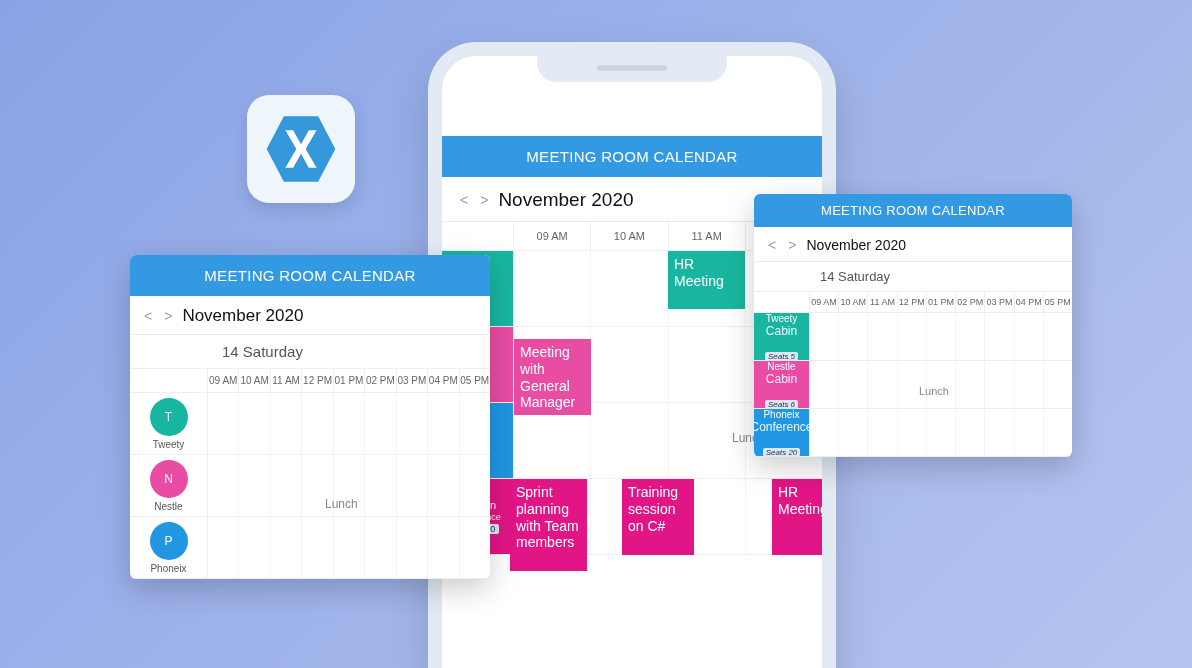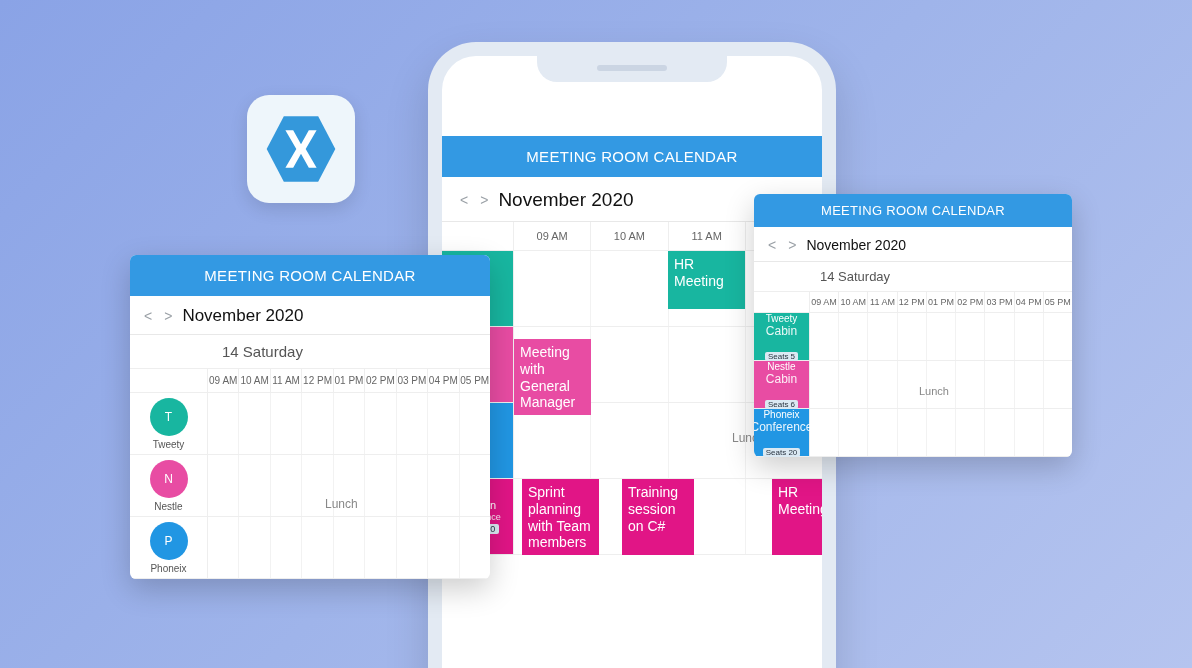--- a/index.html
+++ b/index.html
@@ -65,21 +65,21 @@
 .cl-row .cells div:last-child { border-right:none; }
 
 .nav.small .mon { font-size:14px; }
 .hdr.small { font-size:13px; padding:9px 0; }
 
 
 .cr-row { display:flex; height:48px; border-bottom:1px solid #eee; }
 .cr-row .gut2 { width:56px; border-right:1px solid #eee; display:flex; flex-direction:column; align-items:center; justify-content:center; color:#fff; font-size:9px; }
 .cr-row .gut2 .rn { font-size:10px; font-weight:500; }
 .cr-row .gut2 .rt { font-size:12px; opacity:.9; }
-.cr-row .gut2 .rb { margin-top:14px; background:#dbe9f3; color:#2a3440; font-size:8px; padding:0 3px; border-radius:2px; }
+.cr-row .gut2 .rb { margin-top:14px; background:#dbe9f3; color:#2a3440; font-size:8px; padding:0 3px; border-radius:2px;font-style:italic; }
 .cr-row .cells { flex:1; display:flex; }
 .cr-row .cells div { flex:1; border-right:1px solid #f2f2f2; }
 .cr-row .cells div:last-child { border-right:none; }
 
 
 .phone .nav { padding:12px 16px 10px; }
 .phone .nav .mon { font-size:19px; }
 .phone .dayrow .daylab { font-size:20px; padding:14px 0 14px 24px; color:#666; }
 .phone .hours div { font-size:11px; padding:8px 0; }
 .phone .schrow { height:76px; }
@@ -170,21 +170,21 @@
             <div></div>
             <div></div>
             <div></div>
             <div></div>
           </div>
       </div>
 
       <div class="evt res-teal" style="left:226px; top:0; width:77px; height:58px">HR Meeting</div>
       <div class="evt res-pink" style="left:72px; top:88px; width:77px; height:76px">Meeting with General Manager</div>
       <div class="lunch" style="left:290px; top:180px">Lunch</div>
-      <div class="evt res-dpink" style="left:80px; top:228px; width:77px; height:76px">Sprint planning with Team members</div>
+      <div class="evt res-dpink" style="left:68px; top:228px; width:77px; height:92px">Sprint planning with Team members</div>
       <div class="evt res-dpink" style="left:180px; top:228px; width:72px; height:76px">Training session on C#</div>
       <div class="evt res-dpink" style="left:330px; top:228px; width:50px; height:76px">HR Meeting</div>
     </div>
   </div>
 </div>
 
 <div class="card card-left">
   <div class="hdr">MEETING ROOM CALENDAR</div>
   <div class="nav">
     <span class="arr">&lt;</span>

